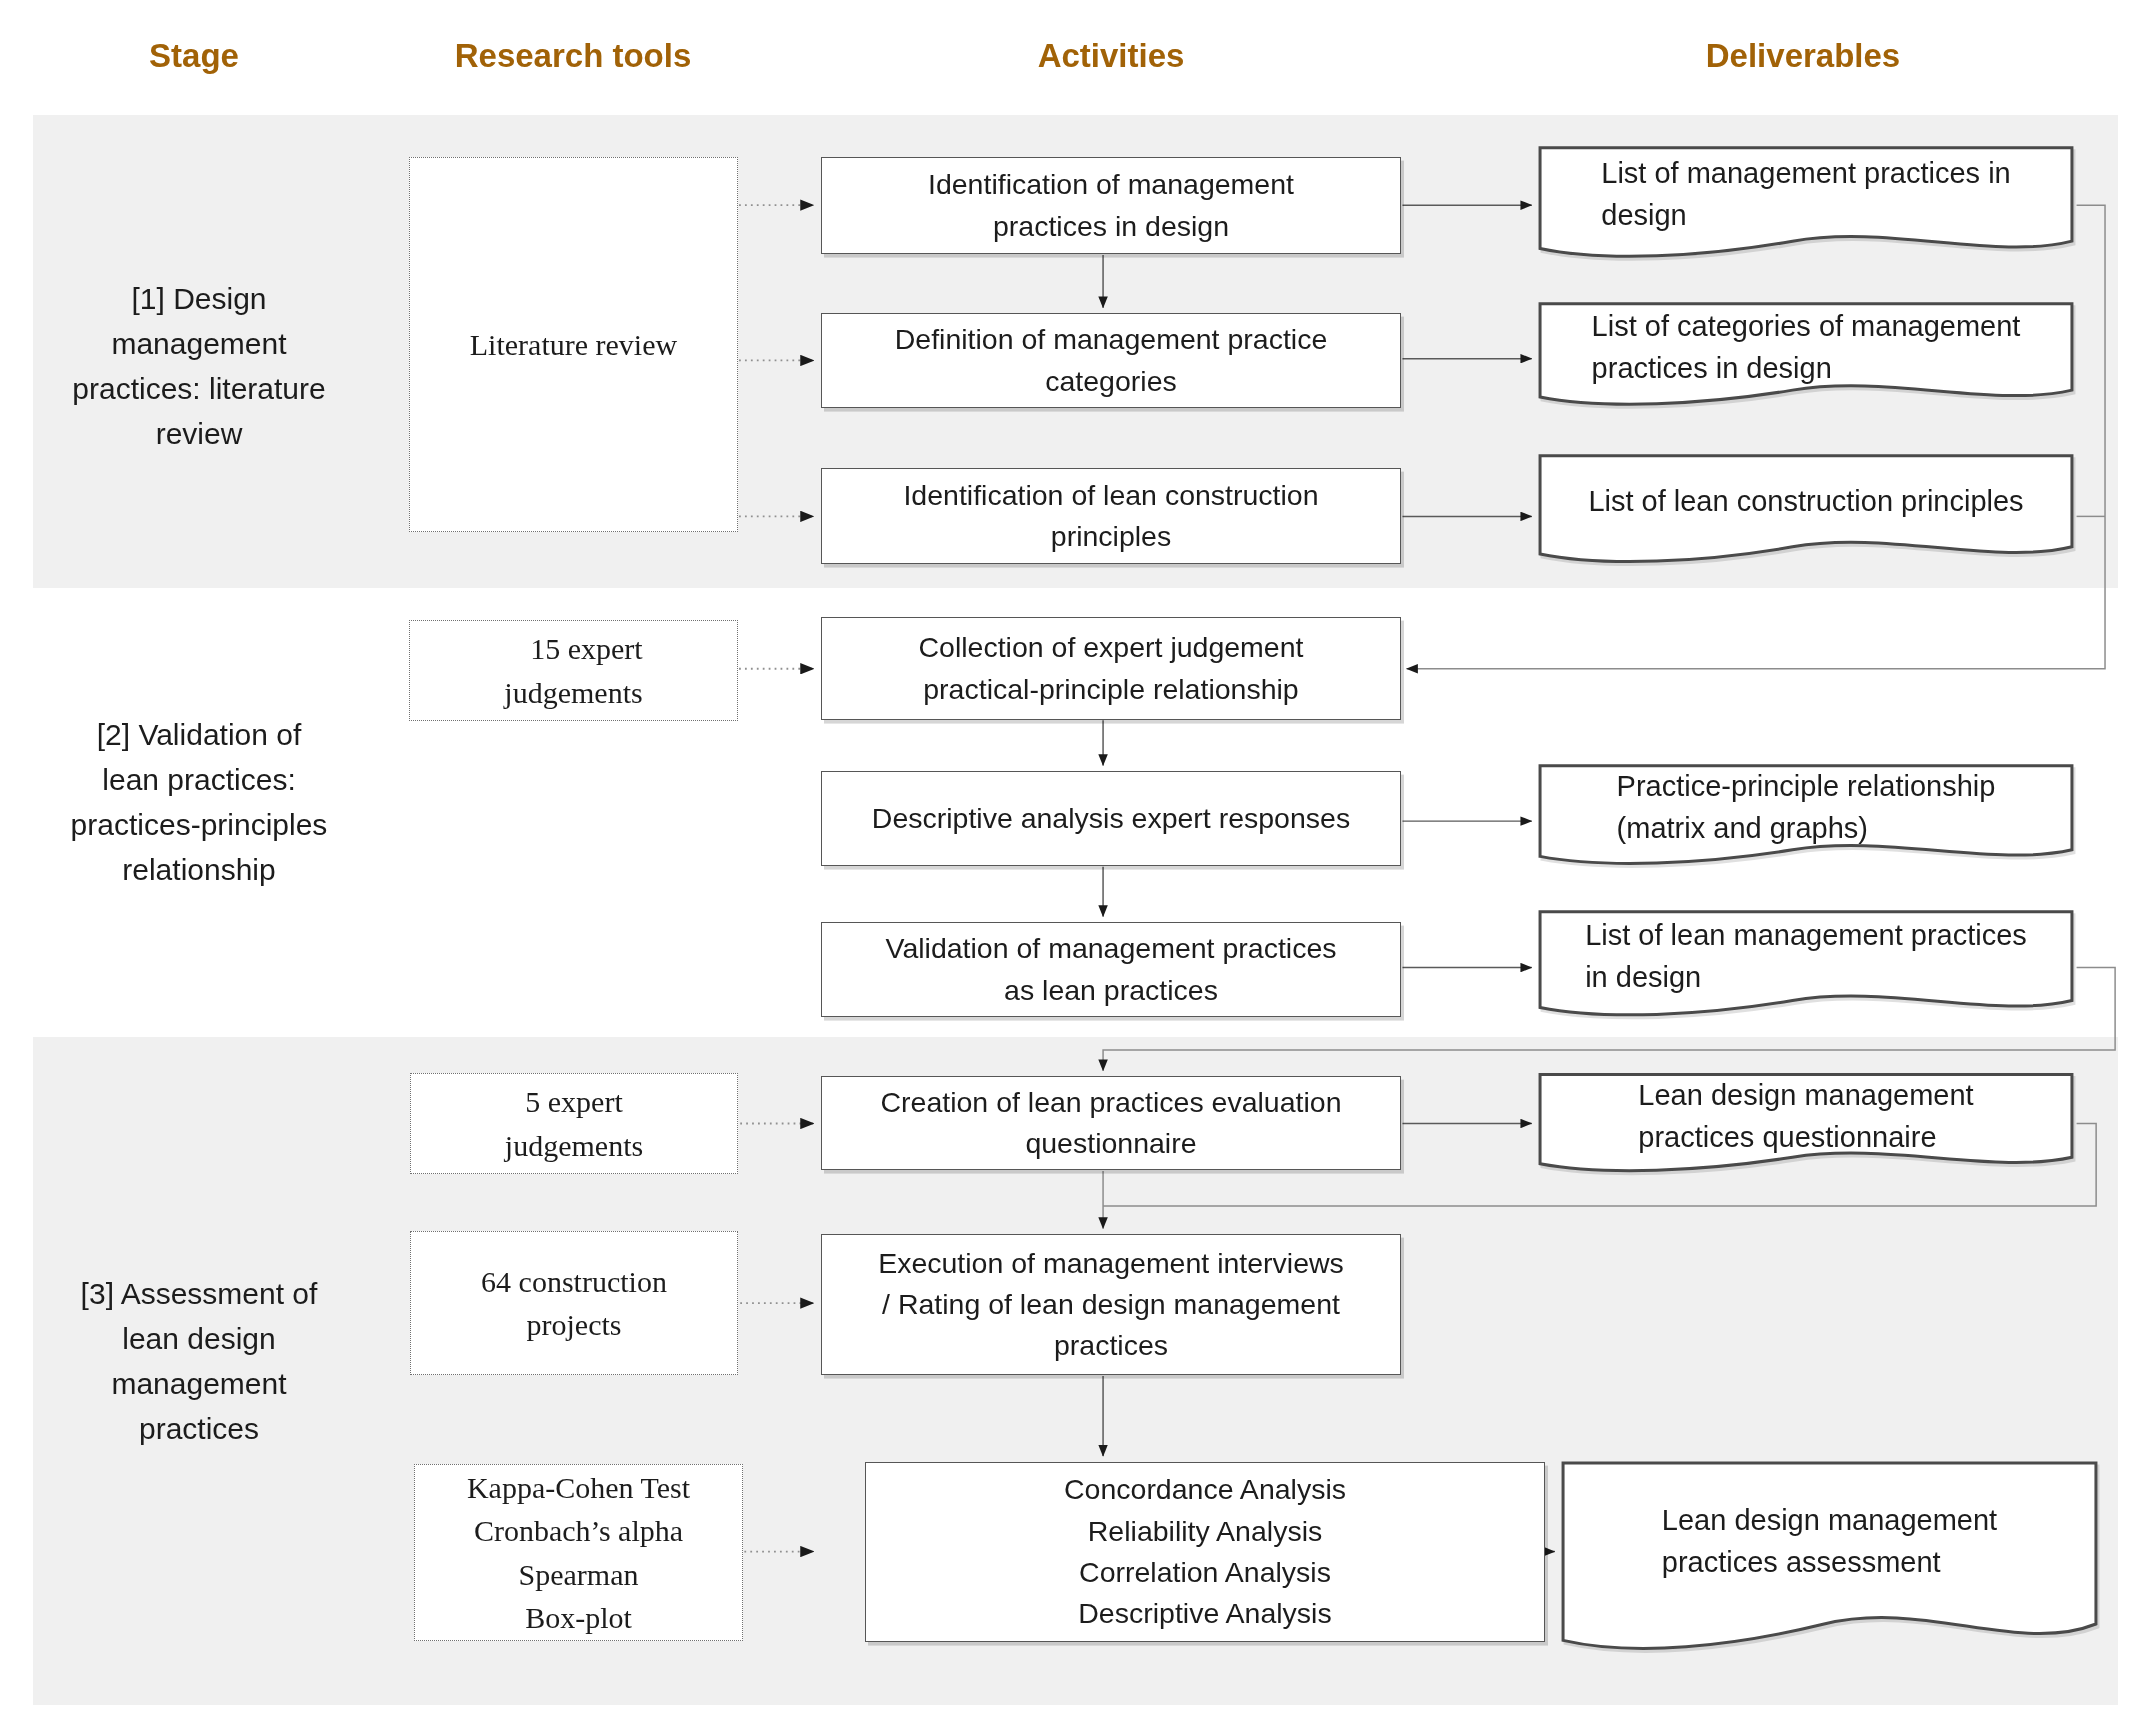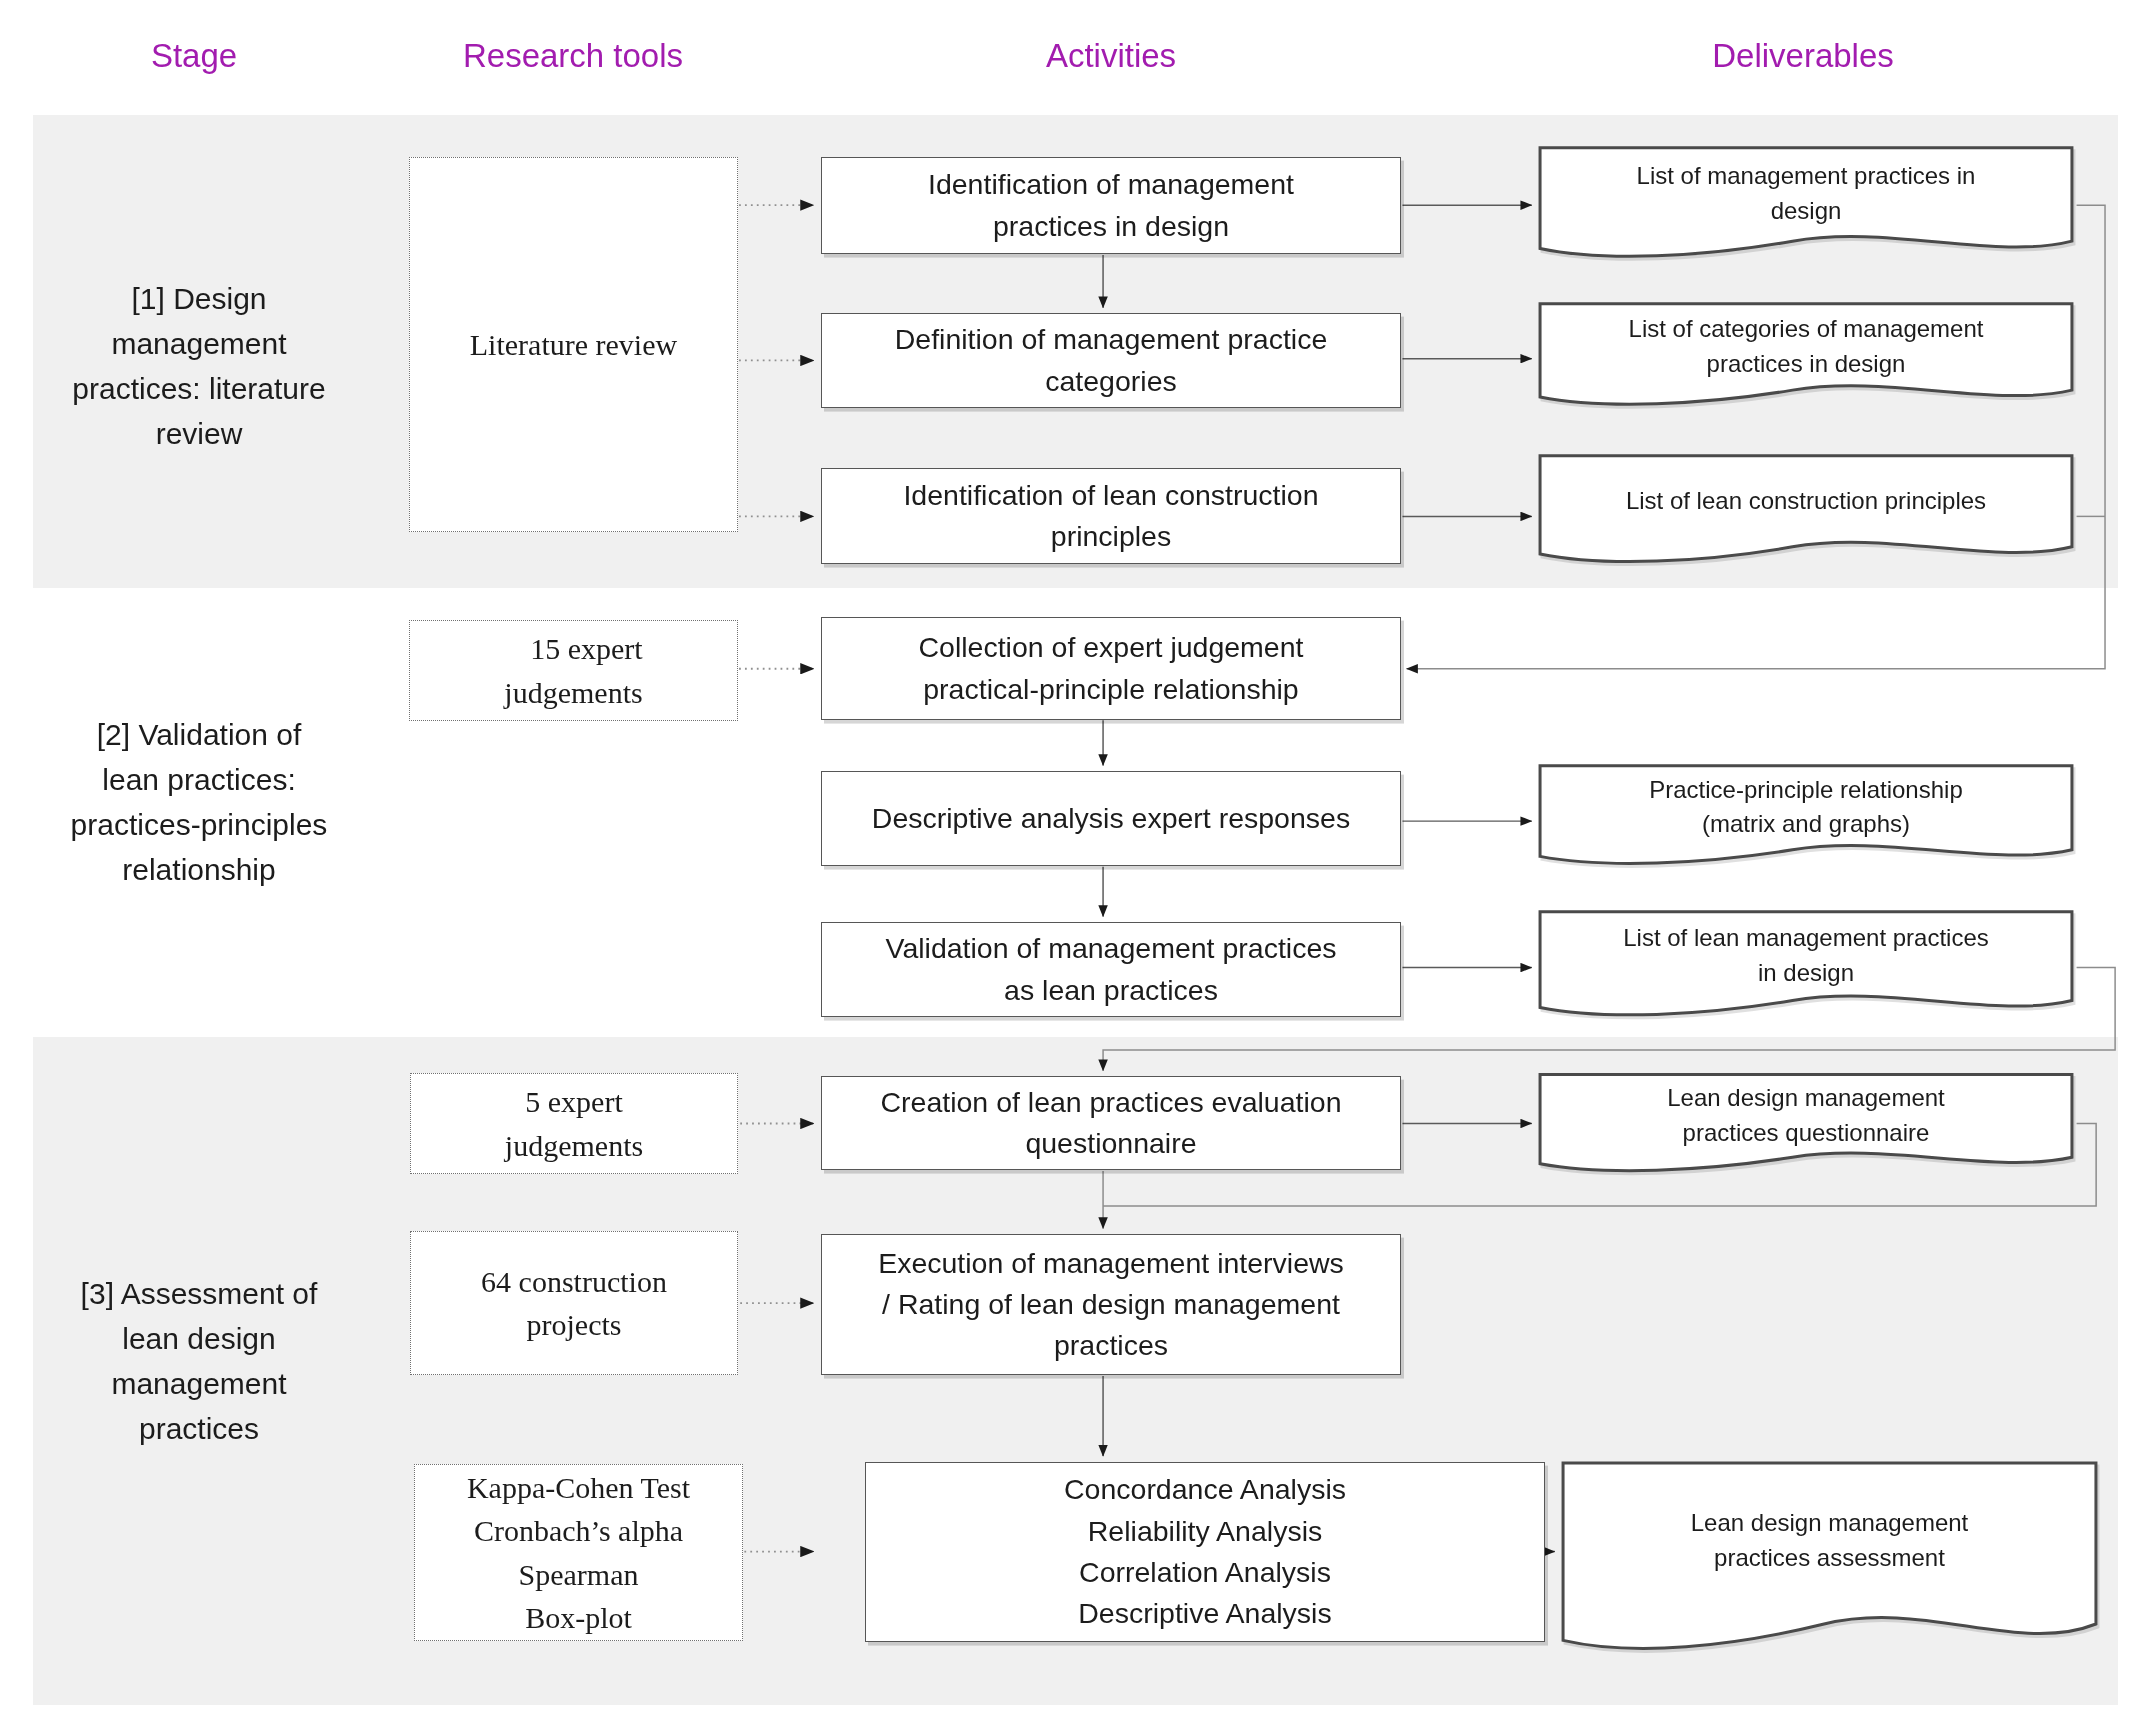--- a/index.html
+++ b/index.html
@@ -7,21 +7,21 @@
     position:relative;
     width:2151px;height:1714px;
     background:#ffffff;
     font-family:"Liberation Sans", sans-serif;
     color:#1c1c1c;
     overflow:hidden;
   }
   .band{position:absolute;left:33px;width:2085px;background:#f0f0f0;}
   .hdr{
     position:absolute;top:37px;transform:translateX(-50%);
-    font-size:33px;font-weight:normal;white-space:nowrap;color:#a21caf;
+    font-size:33px;font-weight:bold;white-space:nowrap;color:#a16207;
   }
   .stage-label{
     position:absolute;width:368px;transform:translate(-50%,-50%);
     text-align:center;font-size:30px;line-height:1.5;white-space:pre-line;
   }
   .toolbox{
     position:absolute;background:#ffffff;border:1.8px dotted #707070;
     display:flex;align-items:center;justify-content:center;
     text-align:center;font-size:30px;line-height:1.45;white-space:pre-line;
     box-sizing:border-box;padding:0 6px;font-family:Liberation Serif, serif;
@@ -33,21 +33,21 @@
     text-align:center;font-size:28.5px;line-height:1.45;white-space:pre-line;
     box-sizing:border-box;padding:0 6px;
   }
   .doc{position:absolute;}
   .doc svg{position:absolute;left:0;top:0;width:100%;height:100%;
     filter:drop-shadow(2.4px 3px 0 rgba(0,0,0,0.12));}
   .doc path{fill:#ffffff;stroke:#4a4a4a;stroke-width:3;vector-effect:non-scaling-stroke;}
   .doc-text{
     position:absolute;left:2.5%;right:2.5%;top:3%;bottom:24%;
     display:flex;align-items:center;justify-content:center;
-    text-align:center;font-size:24px;line-height:1.45;white-space:pre-line;
+    text-align:left;font-size:29px;line-height:1.45;white-space:pre-line;
   }
   #wires{position:absolute;left:0;top:0;pointer-events:none;}
   .sol{stroke:#5a5a5a;stroke-width:2.5;fill:none;}
   .rt{stroke:#8c8c8c;stroke-width:2.5;fill:none;}
   .dot{stroke:#909090;stroke-width:3;fill:none;stroke-dasharray:3 7;}
 </style>
 </head>
 <body>
 
 <div id="canvas">

